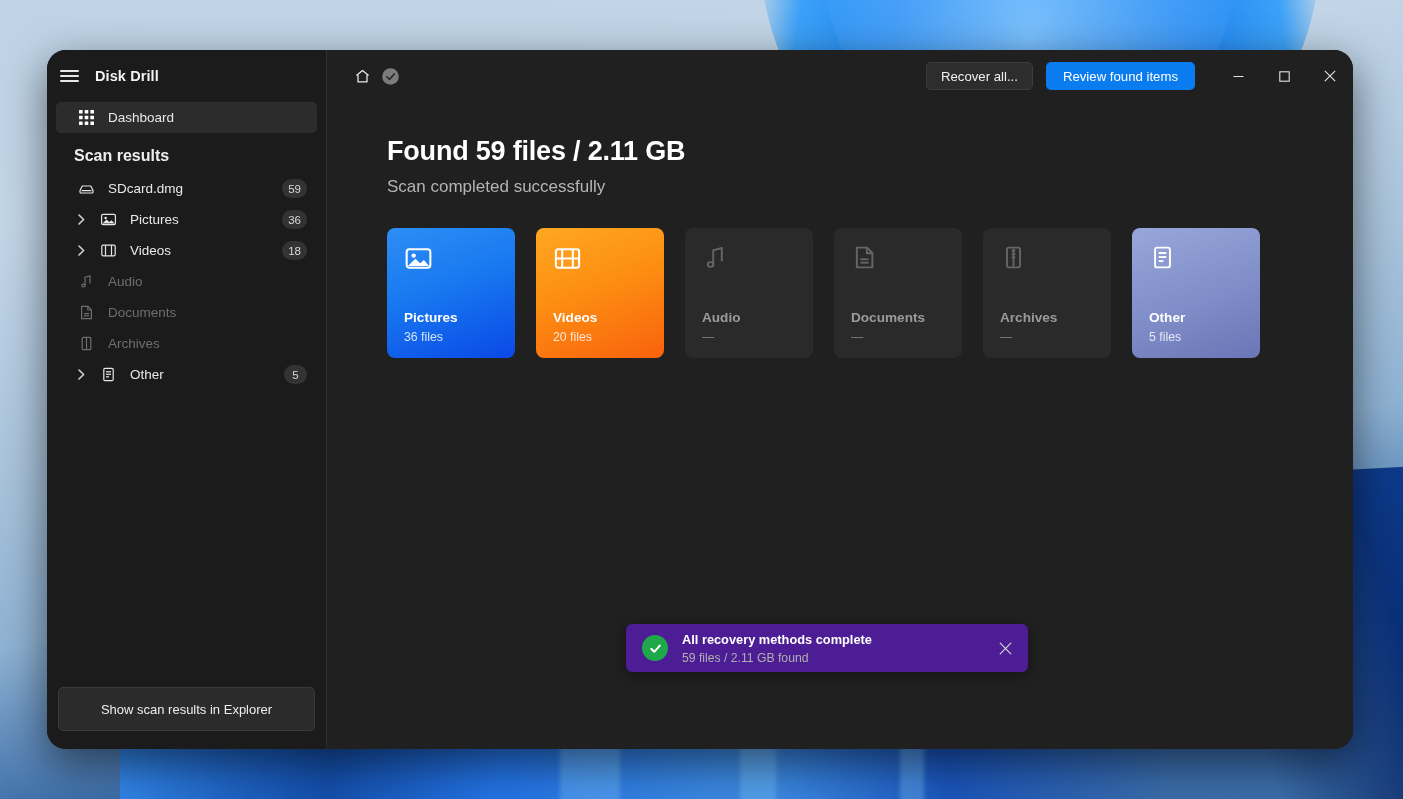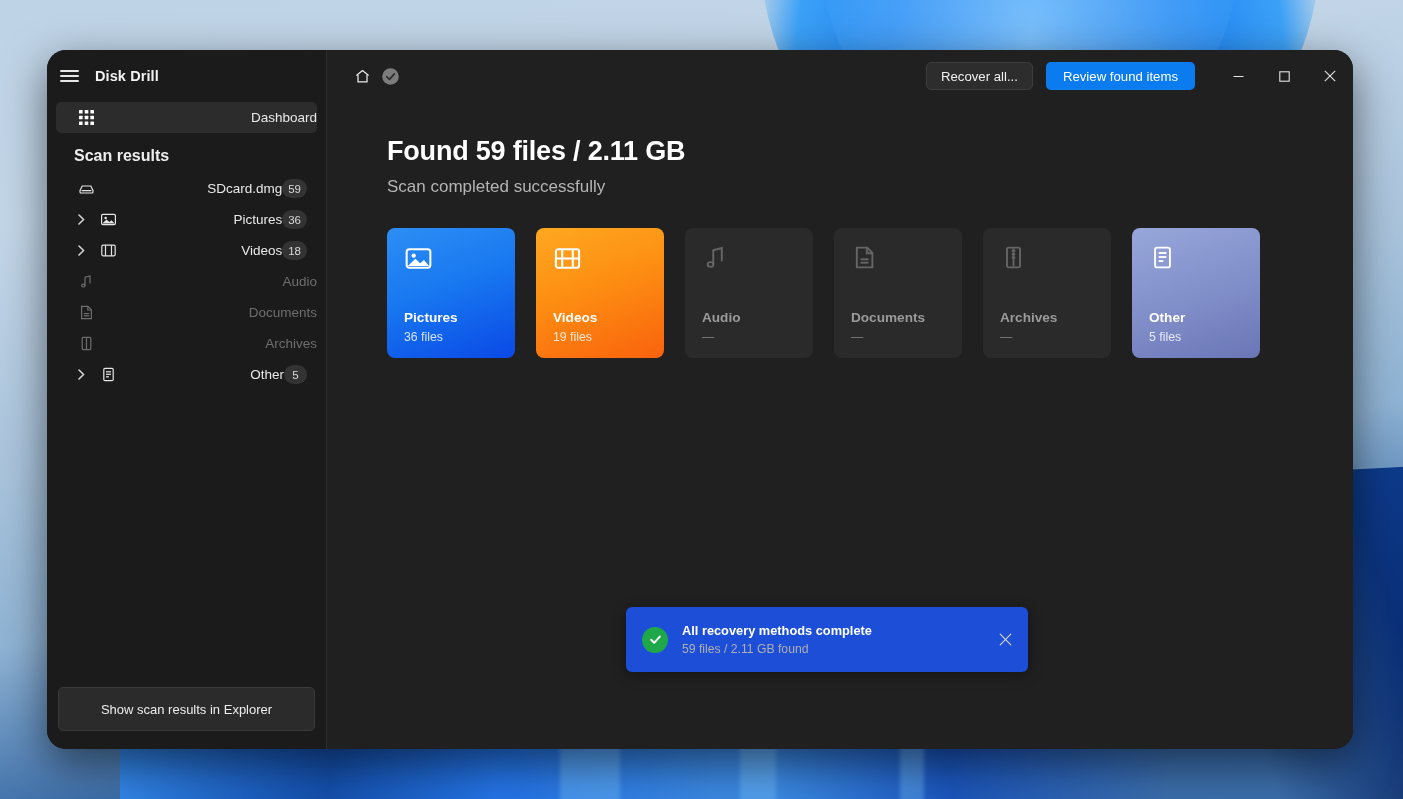--- a/index.html
+++ b/index.html
@@ -117,21 +117,21 @@
   }
   .nav-item.active { background: #2c2c2c; }
   .nav-item.dim { color: #6e6e6e; }
   .nav-icon {
     width: 17px; height: 17px;
     display: inline-flex; align-items: center; justify-content: center;
     margin-right: 13px;
     flex-shrink: 0;
   }
   .nav-icon svg { display: block; }
-  .nav-label { flex: 1; text-align: right; }
+  .nav-label { flex: 1; }
   .nav-badge {
     min-width: 23px; height: 19px;
     border-radius: 10px;
     background: #333333;
     color: #d9d9d9;
     font-size: 11.5px;
     display: flex; align-items: center; justify-content: center;
     margin-right: 10px;
     padding: 0 6px;
   }
@@ -264,22 +264,22 @@
   .tile-pictures { background: linear-gradient(160deg, #2d8ef5 0%, #1878f0 45%, #0a49e6 100%); }
   .tile-videos   { background: linear-gradient(160deg, #ffa821 0%, #fd8e12 45%, #f9620d 100%); }
   .tile-other    { background: linear-gradient(160deg, #97a6da 0%, #8391cb 48%, #6a76b6 100%); }
 
   
   #toast {
     position: absolute;
     left: 299px;
     bottom: 77px;
     width: 402px;
-    height: 65px;
-    background: #1d4ed8;
+    height: 48px;
+    background: #4c1d95;
     border-radius: 6px;
     display: flex;
     align-items: center;
     padding: 0 8px 0 16px;
     box-shadow: 0 3px 14px rgba(0,0,0,.4);
   }
   .toast-check {
     width: 26px; height: 26px;
     border-radius: 50%;
     background: #1ea849;
@@ -510,21 +510,21 @@
             <div class="tile-icon">
               <svg width="29" height="29" viewBox="0 0 24 24" fill="none" stroke="#ffffff" stroke-width="1.7">
                 <rect x="2.4" y="4.4" width="19.2" height="15.2" rx="1.8"></rect>
                 <line x1="7.6" y1="4.6" x2="7.6" y2="19.4"></line>
                 <line x1="16.4" y1="4.6" x2="16.4" y2="19.4"></line>
                 <line x1="2.6" y1="12" x2="21.4" y2="12"></line>
               </svg>
             </div>
             <div class="tile-spacer"></div>
             <div class="tile-name">Videos</div>
-            <div class="tile-count">19 files</div>
+            <div class="tile-count">20 files</div>
           </div>
 
           <div class="tile empty">
             <div class="tile-icon">
               <svg width="27" height="27" viewBox="0 0 24 24" fill="none" stroke="#656565" stroke-width="1.7">
                 <path d="M10 18.2 V5.6 L17.6 3.6 V15.4"></path>
                 <ellipse cx="7.6" cy="18.2" rx="2.5" ry="2.1"></ellipse>
               </svg>
             </div>
             <div class="tile-spacer"></div>

